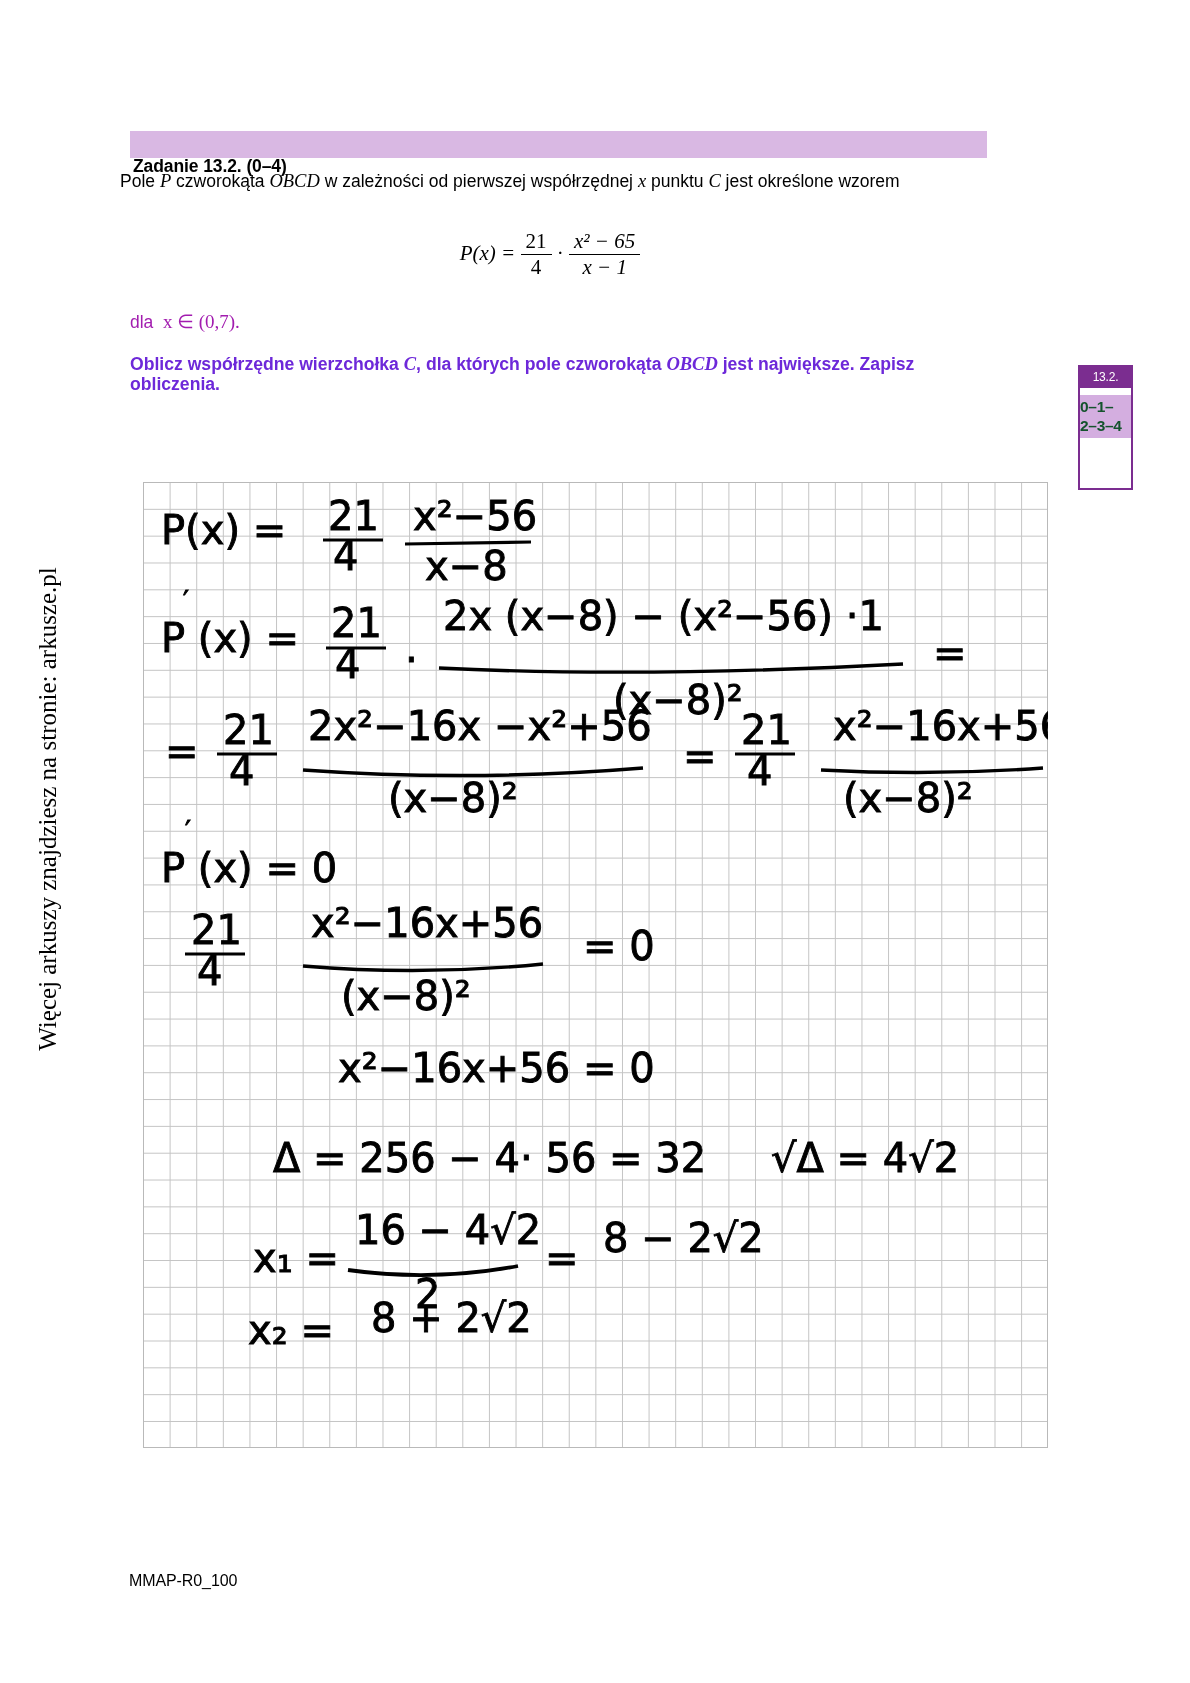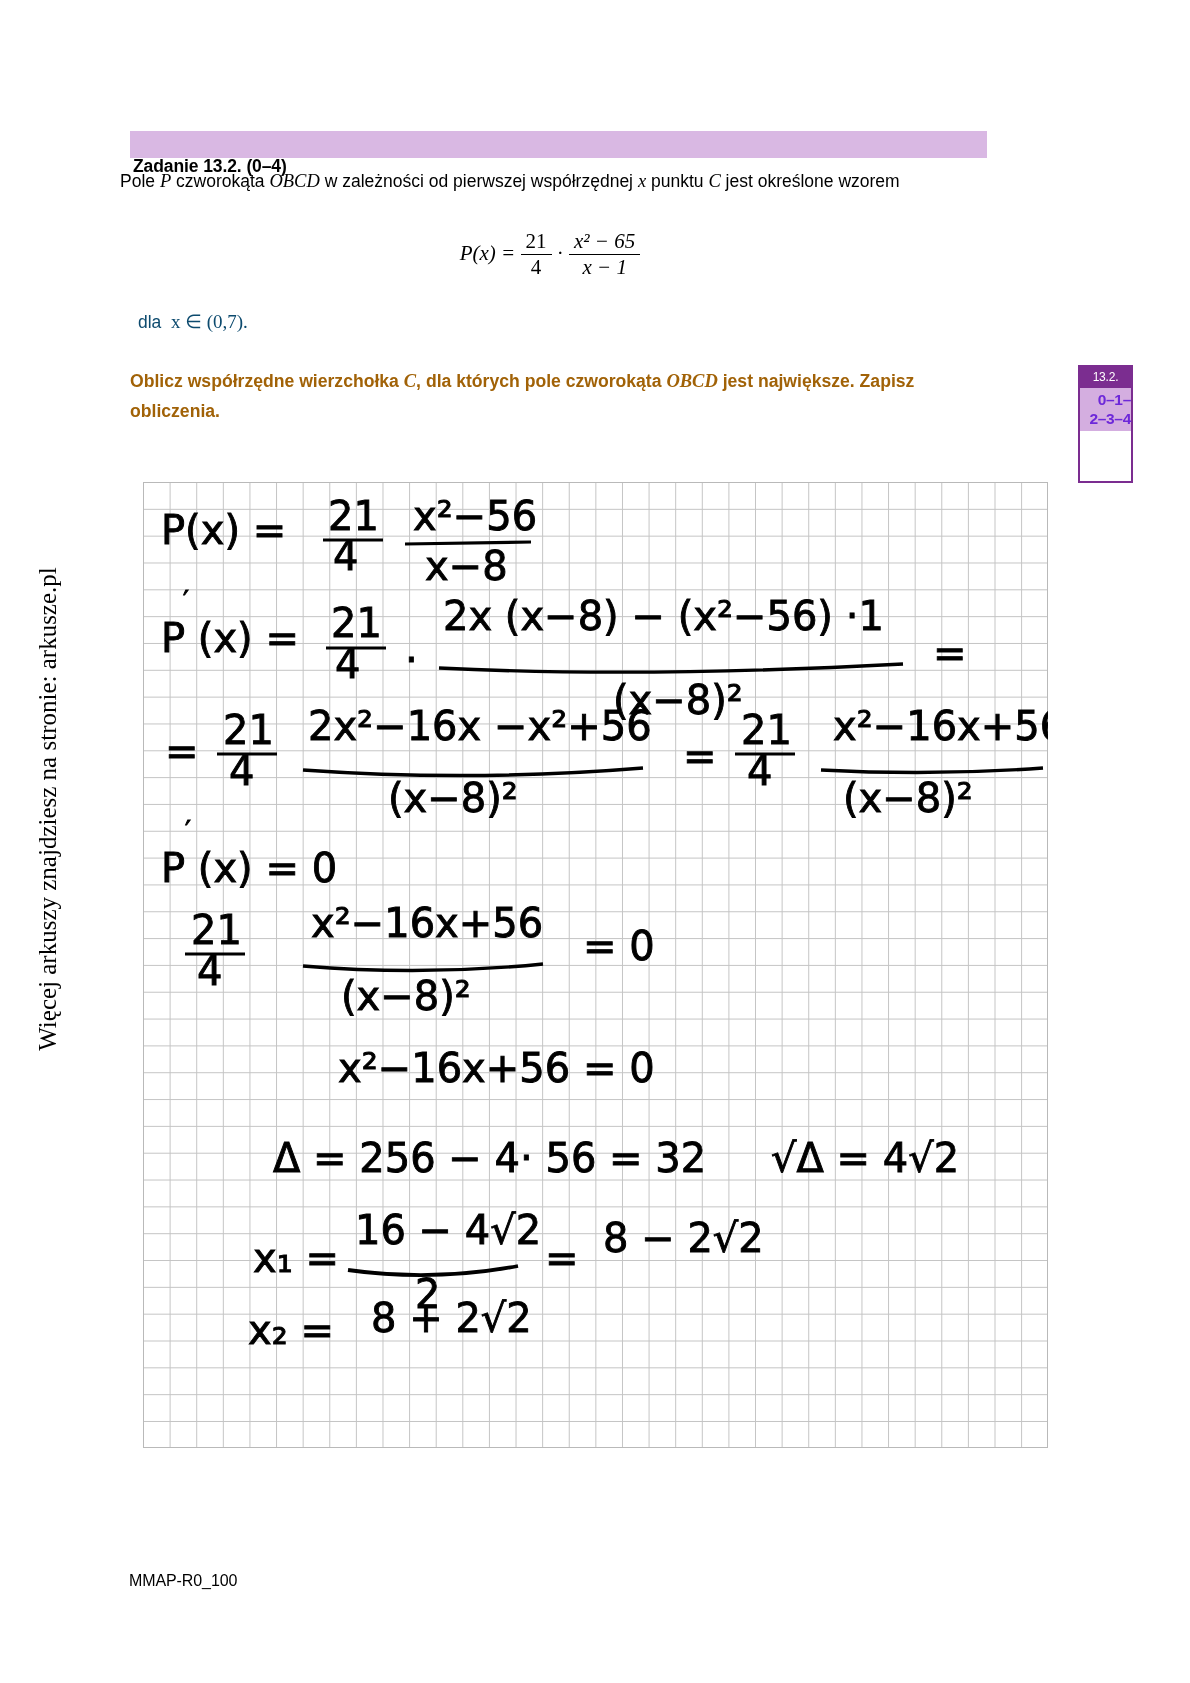--- a/index.html
+++ b/index.html
@@ -42,29 +42,29 @@
   
   .body-text{
     position:absolute;
     left:120px; top:167px; width:812px;
     font-size:17.5px; line-height:29px; color:#000;
   }
   .ital{font-family:"Liberation Serif", serif; font-style:italic; font-size:18.5px;}
   .mathvar{font-family:"Liberation Serif", serif; font-style:italic; font-size:18.5px;}
 
   .dla-line{
-    position:absolute; left:138px; top:310px;
-    font-size:17.5px;color:#0c4a6e;
+    position:absolute; left:130px; top:310px;
+    font-size:17.5px;color:#a21caf;
   }
   .dla-line .mm{font-family:"Liberation Serif", serif; font-size:19px;}
 
   .instruction{
     position:absolute;
-    left:130px; top:366px; width:800px;
-    font-size:17.6px;font-weight:bold;line-height:30px;color:#a16207;
+    left:130px; top:354px; width:800px;
+    font-size:17.6px;font-weight:bold;line-height:20px;color:#6d28d9;
   }
   .instruction .ital{font-weight:bold;}
 
   
   .formula{
     position:absolute;
     left:0; top:230px; width:1100px;
     text-align:center;
     font-family:"Liberation Serif", serif;
     font-size:21px; color:#000;
@@ -86,25 +86,26 @@
     box-sizing:border-box;
     background:#fff;
   }
   .grade-num{
     background:#7b2d90;color:#fff;
     font-size:12px;font-weight:normal;
     text-align:center;padding:3px 0 4px;
     letter-spacing:-0.2px;
   }
   .grade-pts{
-    background:#d4aee0;color:#6d28d9;
+    background:#d4aee0;color:#14532d;
     font-size:15.5px;font-weight:bold;
-    text-align:right;line-height:19px;
+    text-align:left;line-height:19px;
     padding:2px 0 3px;
     letter-spacing:-0.3px;
+    margin-top:7px;
   }
   .grade-empty{height:50px;background:#fff;}
 
   
   .grid{
     position:absolute;
     left:143px; top:482px;
     width:905px; height:966px;
     box-sizing:border-box;
     border:1px solid #b9b9b9;

